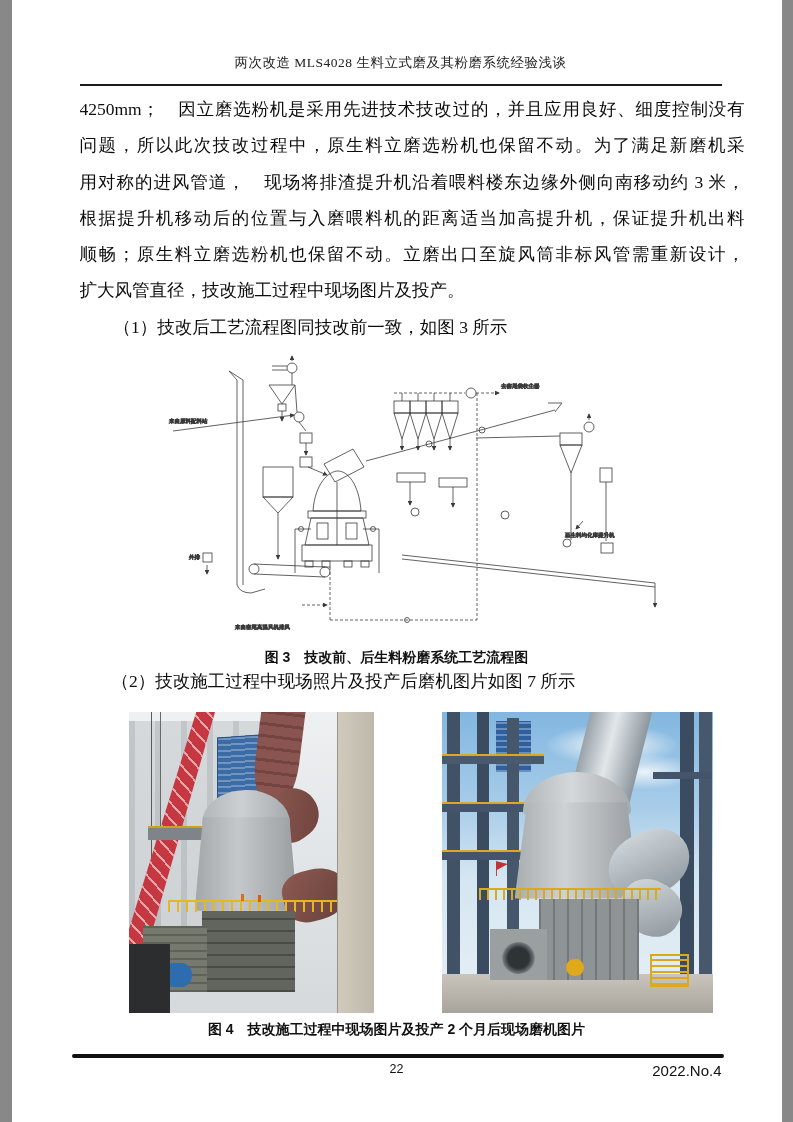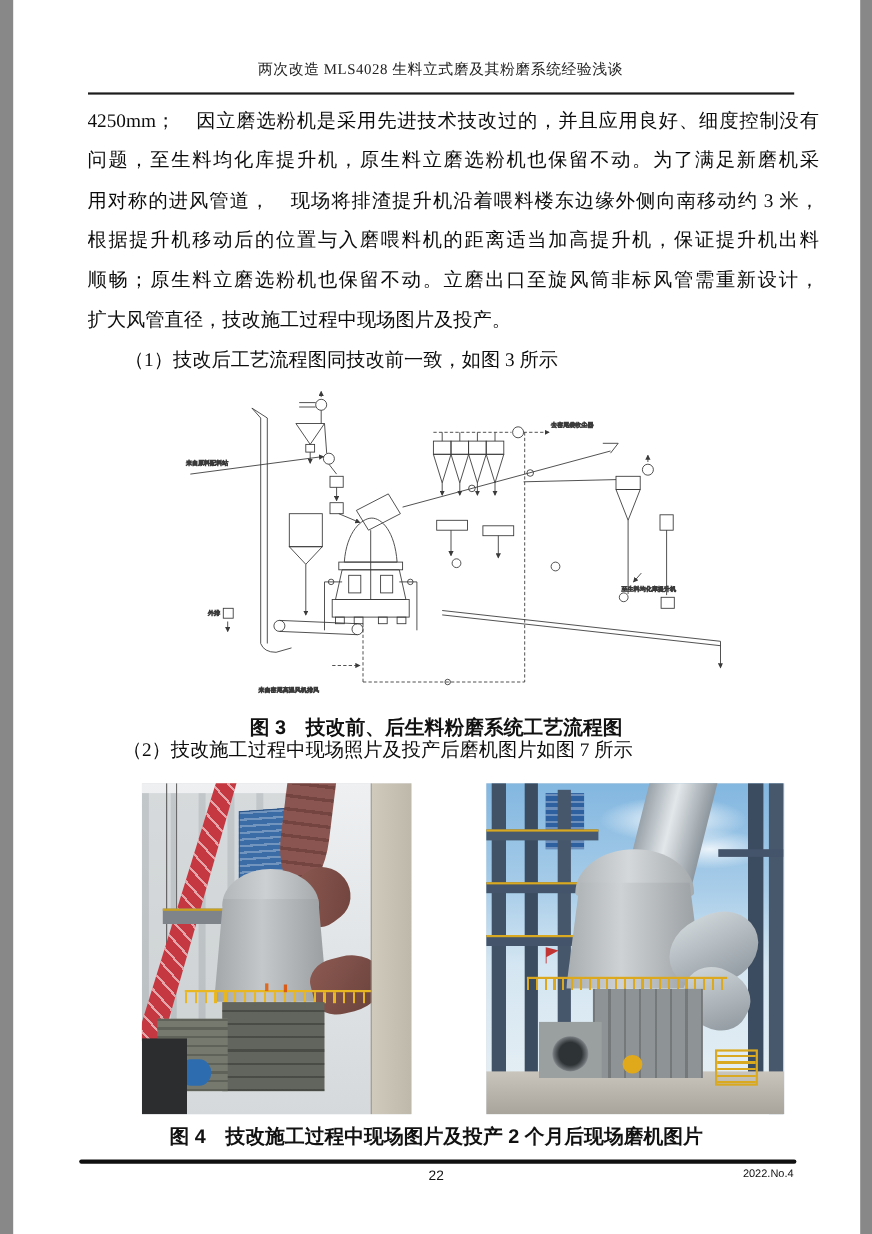--- a/index.html
+++ b/index.html
@@ -14,21 +14,21 @@
   
   .body-text{position:absolute;top:91px;left:68px;width:665px;font-size:17.5px;color:#0d0d0d;}
   .bline{height:36.3px;line-height:36.3px;white-space:nowrap;overflow:hidden;}
   .jl{text-align:justify;text-align-last:justify;white-space:normal;font-family:Liberation Serif, serif;}
   .indent{padding-left:34px;}
   
   .fig3{position:absolute;top:355px;left:155px;width:490px;height:293px;}
   .fig3 svg{width:100%;height:100%;}
   .fig3 text{font-family:"Liberation Sans","DejaVu Sans",sans-serif;fill:#3a3a3a;}
   .caption{position:absolute;left:0;right:0;text-align:center;
-    font-family:"Liberation Sans","DejaVu Sans",sans-serif;font-weight:bold;font-size:18px;color:#111;}
+    font-family:"Liberation Sans","DejaVu Sans",sans-serif;font-weight:bold;font-size:14px;color:#111;}
   .caption3{top:649px;}
   .caption4{top:1021px;}
   .item2{position:absolute;top:669px;left:100px;font-size:17.5px;color:#0d0d0d;}
   
   .photo{position:absolute;top:712px;height:301px;overflow:hidden;background:#dfe2e4;}
   .photo *{position:absolute;}
   .photo-left{left:117px;width:245px;}
   .photo-right{left:430px;width:271px;}
   
   .pl-sky{inset:0;background:linear-gradient(180deg,#eef0f2 0%,#e3e6e8 45%,#d6d9db 100%);}
@@ -102,33 +102,33 @@
   .pr-wheel{left:46%;top:82%;width:6.5%;height:5.8%;background:#e0a91c;border-radius:50%;}
   .pr-ground{left:0;top:87%;width:100%;height:13%;background:linear-gradient(180deg,#c9c5bc,#a8a49b);}
   .pr-ladder{left:77%;top:80.5%;width:13%;height:9.5%;border:2px solid #d9a921;
     background:repeating-linear-gradient(0deg,#d9a921 0 2px,transparent 2px 6px);}
   .pr-flag{left:20%;top:49.5%;width:4.5%;height:5%;background:#c23434;clip-path:polygon(0 0,100% 20%,10% 60%,10% 100%,0 100%);}
   
   .footer-rule{position:absolute;top:1054px;left:60px;right:58px;height:3.5px;background:#101010;border-radius:2px;}
   .footer-page{position:absolute;top:1062px;left:0;right:0;text-align:center;
     font-family:"Liberation Sans","DejaVu Sans",sans-serif;font-size:12.5px;color:#111;}
   .footer-issue{position:absolute;top:1062px;right:60px;
-    font-family:"Liberation Sans","DejaVu Sans",sans-serif;font-size:10px;color:#111;}
+    font-family:"Liberation Sans","DejaVu Sans",sans-serif;font-size:15px;color:#111;}
 </style>
 </head>
 <body>
 
 <div class="page">
 
   <div class="header-title">两次改造 MLS4028 生料立式磨及其粉磨系统经验浅谈</div>
   <div class="header-rule"></div>
 
   <div class="body-text">
     <div class="bline jl">4250mm；　因立磨选粉机是采用先进技术技改过的，并且应用良好、细度控制没有</div>
-    <div class="bline jl">问题，至生料均化库提升机，原生料立磨选粉机也保留不动。为了满足新磨机采</div>
+    <div class="bline jl">问题，所以此次技改过程中，原生料立磨选粉机也保留不动。为了满足新磨机采</div>
     <div class="bline jl">用对称的进风管道，　现场将排渣提升机沿着喂料楼东边缘外侧向南移动约 3 米，</div>
     <div class="bline jl">根据提升机移动后的位置与入磨喂料机的距离适当加高提升机，保证提升机出料</div>
     <div class="bline jl">顺畅；原生料立磨选粉机也保留不动。立磨出口至旋风筒非标风管需重新设计，</div>
     <div class="bline">扩大风管直径，技改施工过程中现场图片及投产。</div>
     <div class="bline indent">（1）技改后工艺流程图同技改前一致，如图 3 所示</div>
   </div>
 
   <div class="fig3">
     <svg viewBox="0 0 490 293">
       <defs>

